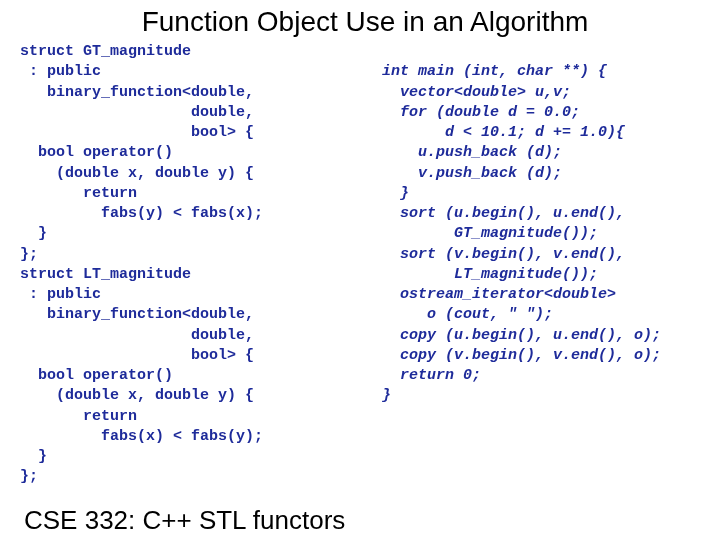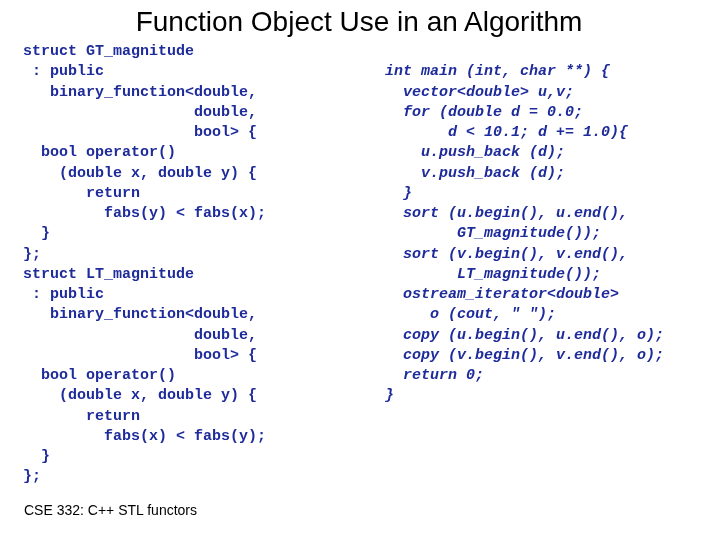--- a/index.html
+++ b/index.html
@@ -9,21 +9,21 @@
     height: 540px;
     background: #ffffff;
     color: #000000;
     font-family: Arial, Helvetica, sans-serif;
     overflow: hidden;
   }
   .slide {
     width: 720px;
     height: 540px;
     box-sizing: border-box;
-    padding: 6px 10px 8px 8px;
+    padding: 6px 10px 8px 20px;
     position: relative;
   }
   .title {
     font-size: 28px;
     font-weight: 400;
     text-align: center;
     margin-bottom: 4px;
     font-family: Arial, Helvetica, sans-serif;
   }
   .cols {
@@ -34,33 +34,33 @@
     font-family: "Courier New", Courier, monospace;
     font-weight: bold;
     color: #1e2b9a;
     font-size: 15px;
     line-height: 1.35;
     white-space: pre;
   }
   .footer {
     position: absolute;
     left: 24px;
-    bottom: 22px;
-    font-size: 14px;
+    bottom: 4px;
+    font-size: 26px;
     font-family: Arial, Helvetica, sans-serif;
     font-weight: 400;
   }
 </style>
 </head>
 <body>
 
 <div class="slide">
   <div class="title">Function Object Use in an Algorithm</div>
   <div class="cols">
-    <div class="col" style="flex:0 0 340px;margin-left:15px;">struct GT_magnitude
+    <div class="col" style="flex:0 0 340px;">struct GT_magnitude
  : public
    binary_function&lt;double,
                    double,
                    bool&gt; {
   bool operator()
     (double x, double y) {
        return
          fabs(y) &lt; fabs(x);
   }
 };

